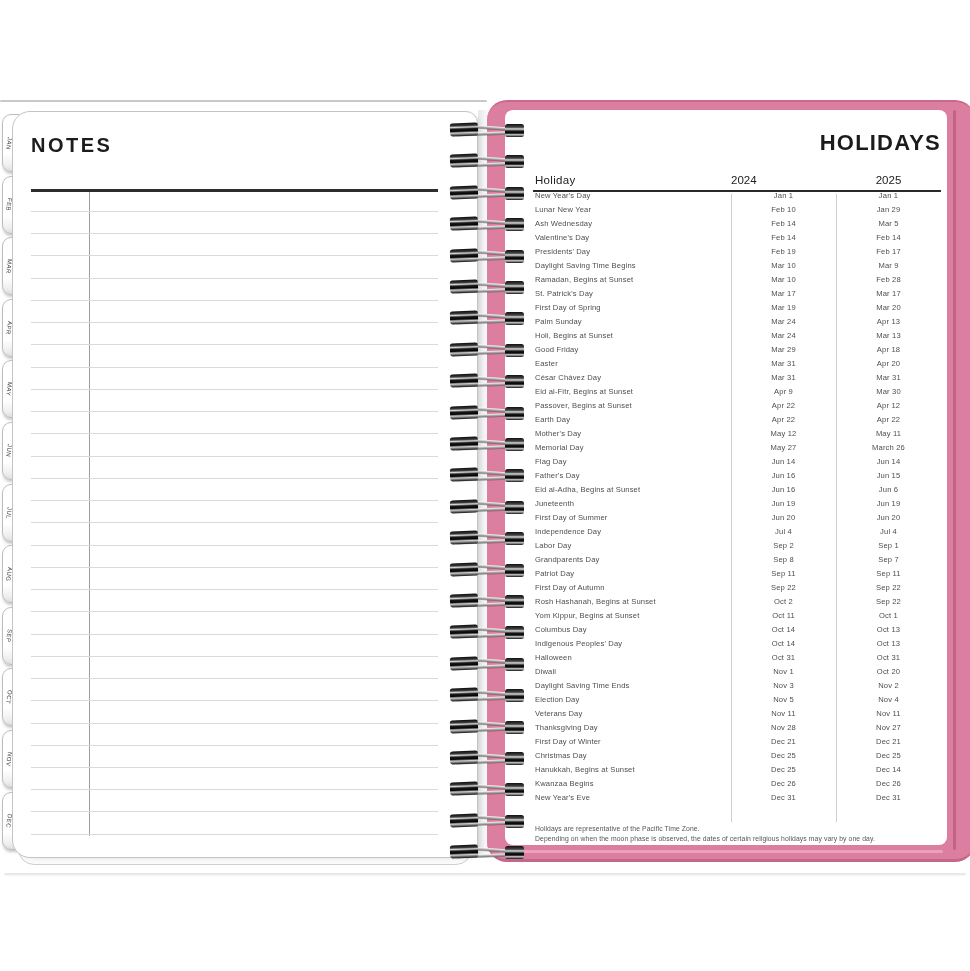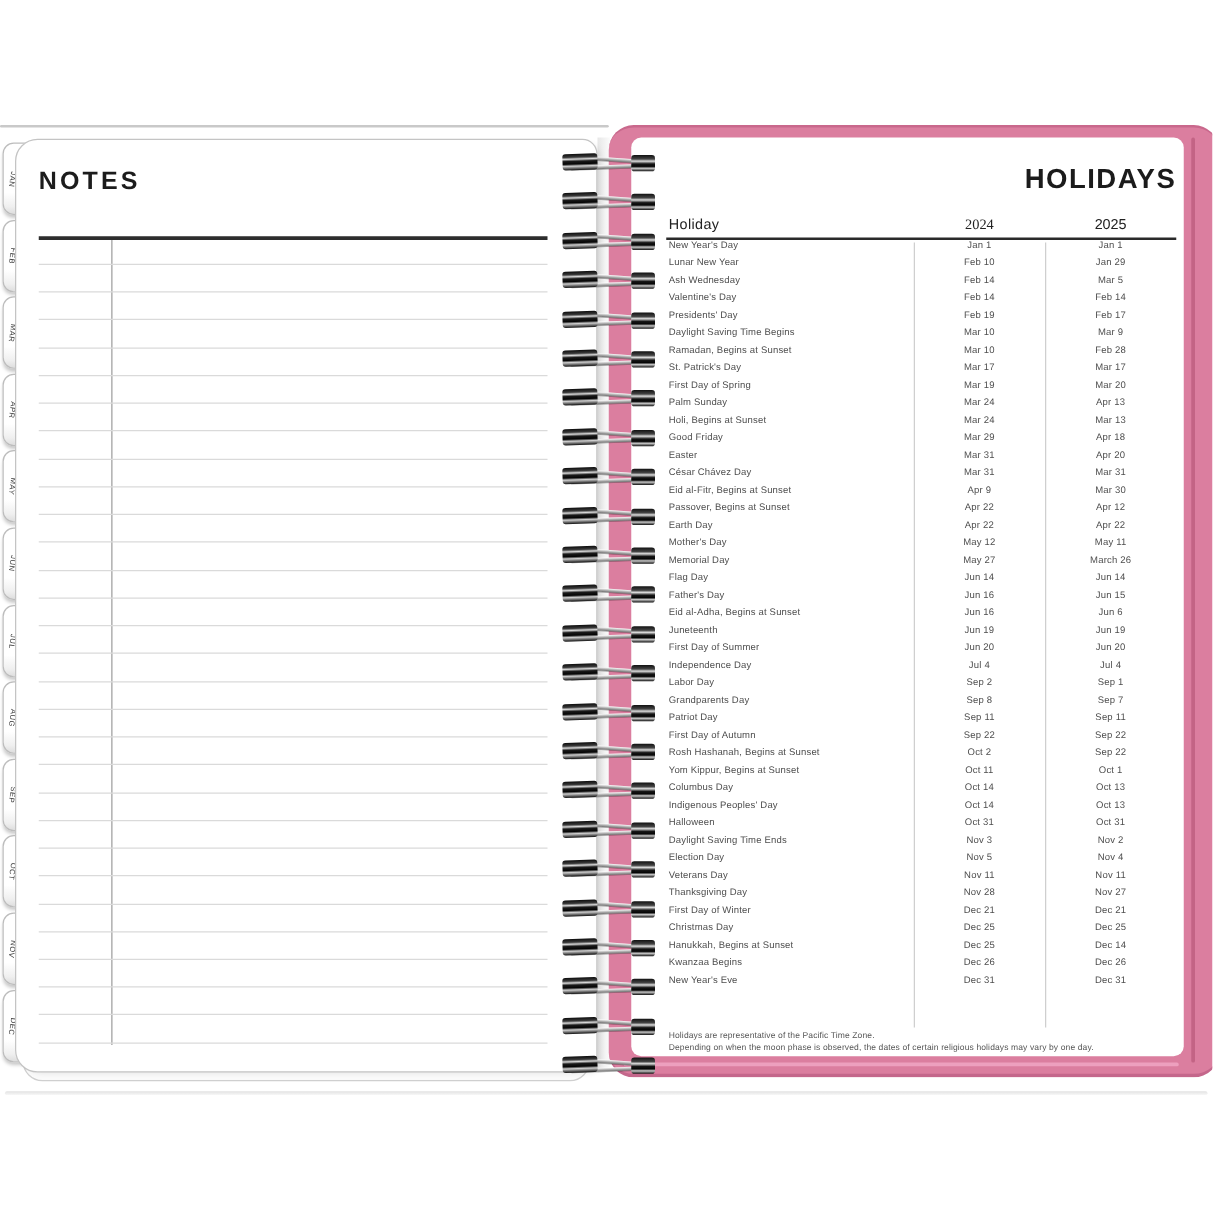--- a/index.html
+++ b/index.html
@@ -35,21 +35,21 @@
 
   
   .right-cover{position:absolute;left:487px;top:100px;width:488px;height:762px;background:#db7e9f;border-radius:20px;border-top:2.5px solid #c9688c;border-bottom:3px solid #c4678b;z-index:1;}
   .cover-edge-line{position:absolute;left:466px;top:8px;width:2.5px;height:740px;background:rgba(178,84,117,.6);border-radius:2px;}
   .cover-bottom-hl{position:absolute;left:12px;top:748px;width:444px;height:2.5px;background:#eda0be;border-radius:2px;}
   .right-page{position:absolute;left:505px;top:110px;width:442px;height:735px;background:#fff;border-radius:8px;z-index:2;}
 
   .holidays-title{position:absolute;right:6px;top:20px;font-size:22px;font-weight:600;letter-spacing:1.2px;color:#1b1b1b;}
   .thead{position:absolute;top:64px;left:0;width:436px;height:16px;font-size:11.5px;color:#222;}
   .th-holiday{position:absolute;left:30px;top:0;letter-spacing:.3px;}
-  .th-y1{position:absolute;left:226px;width:105px;text-align:center;top:0;font-family:Liberation Serif, serif;}
+  .th-y1{position:absolute;left:226px;width:105px;top:0;}
   .th-y2{position:absolute;left:331px;width:105px;text-align:center;top:0;}
   .thead-line{position:absolute;left:28px;top:80px;width:408px;height:2px;background:#2a2a2a;}
   .vdiv{position:absolute;top:84px;width:1px;height:628px;background:#cfcfcf;}
   .vdiv.d1{left:226px;} .vdiv.d2{left:331px;}
 
   .hrows{position:absolute;left:0;top:80.5px;width:436px;}
   .hrow{display:flex;height:14.03px;align-items:flex-start;}
   .hcell{font-size:7.6px;color:#4e4e4e;letter-spacing:.15px;white-space:nowrap;}
   .hcell.c0{width:226px;padding-left:30px;}
   .hcell.c1{width:105px;text-align:center;}
@@ -322,20 +322,25 @@
           <div class="hcell c0">Indigenous Peoples' Day</div>
           <div class="hcell c1">Oct 14</div>
           <div class="hcell c2">Oct 13</div>
         </div>
         <div class="hrow">
           <div class="hcell c0">Halloween</div>
           <div class="hcell c1">Oct 31</div>
           <div class="hcell c2">Oct 31</div>
         </div>
         <div class="hrow">
+          <div class="hcell c0">Diwali</div>
+          <div class="hcell c1">Nov 1</div>
+          <div class="hcell c2">Oct 20</div>
+        </div>
+        <div class="hrow">
           <div class="hcell c0">Daylight Saving Time Ends</div>
           <div class="hcell c1">Nov 3</div>
           <div class="hcell c2">Nov 2</div>
         </div>
         <div class="hrow">
           <div class="hcell c0">Election Day</div>
           <div class="hcell c1">Nov 5</div>
           <div class="hcell c2">Nov 4</div>
         </div>
         <div class="hrow">

